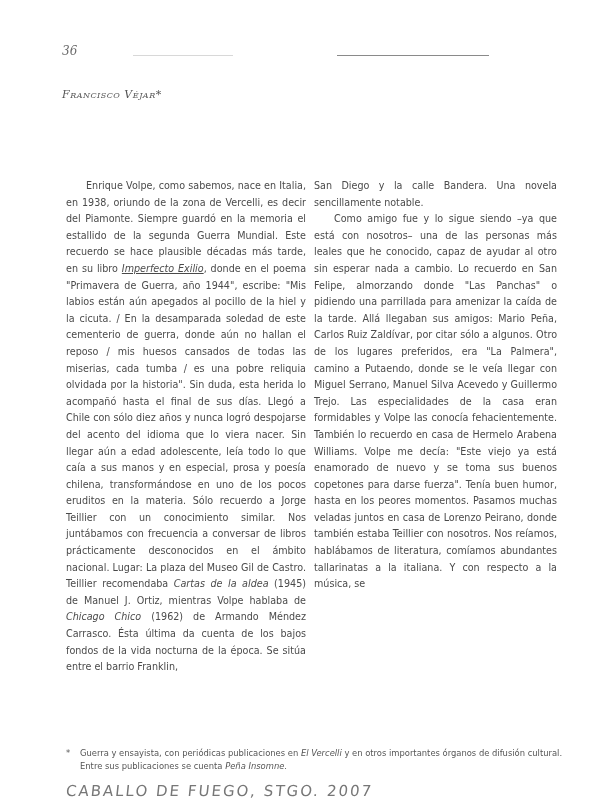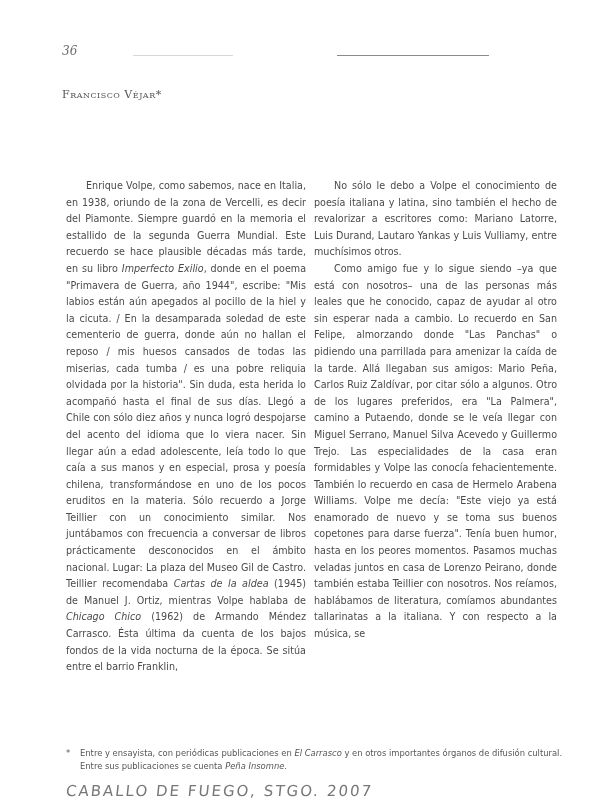--- a/index.html
+++ b/index.html
@@ -1,28 +1,28 @@
 <!DOCTYPE html>
 <html><head>
 <meta charset="utf-8">
 <style>
   html, body { margin: 0; padding: 0; background: #ffffff; }
   body { width: 608px; height: 800px; position: relative; overflow: hidden; color: #3a3a3a; }
   .page-number { position: absolute; left: 62px; top: 44px; font-family: "DejaVu Serif", serif; font-style: italic; font-size: 12px; color: #6a6a6a; }
   .rule-left { position: absolute; left: 133px; top: 55px; width: 100px; height: 1px; background: #d8d8d8; }
   .rule-right { position: absolute; left: 337px; top: 55px; width: 152px; height: 1px; background: #8a8a8a; }
-  .author { position: absolute; left: 62px; top: 88px; font-family: "DejaVu Serif", serif; font-variant: small-caps; font-size: 11px; letter-spacing: 0.5px; color: #555; }
+  .author { position: absolute; left: 62px; top: 88px; font-family: "DejaVu Serif", serif; font-style: italic; font-variant: small-caps; font-size: 11px; letter-spacing: 0.5px; color: #555; }
   .title { position: absolute; left: 62px; top: 103px; font-family: "DejaVu Serif", serif; font-size: 17px; line-height: 23px; letter-spacing: 0.5px; color: #6e6e6e; font-weight: normal; margin: 0; }
   .title-line { display: block; }
   .col { position: absolute; top: 178px; width: 240px; font-family: "DejaVu Sans", sans-serif; font-size: 9.6px; line-height: 16.6px; color: #4a4a4a; text-align: justify; }
   .col-left { left: 66px; }
   .col-right { left: 314px; width: 243px; }
   .col p { margin: 0; }
   .indent { text-indent: 20px; }
-  .ul-ital { font-style: italic; }
+  .ul-ital { font-style: italic; text-decoration: underline; }
   .ital { font-style: italic; margin-top: 16px; }
   .footnote { position: absolute; left: 66px; top: 747px; width: 500px; font-family: "DejaVu Sans", sans-serif; font-size: 8.4px; line-height: 13px; color: #555; }
   .footnote .mark { position: absolute; left: 0; top: 0; }
   .footnote .fn-text { display: block; margin-left: 14px; }
   .handwritten { position: absolute; left: 66px; top: 782px; font-family: "DejaVu Sans", sans-serif; font-size: 15px; letter-spacing: 2px; color: #777; transform: skewX(-6deg); white-space: nowrap; }
 </style>
 </head>
 <body>
 
 <div class="page-number">36</div>
@@ -31,22 +31,22 @@
 
 <div class="author">Francisco Véjar*</div>
 <h1 class="title">
 </h1>
 
 <div class="col col-left">
   <p class="indent"><span>Enrique Volpe, como sabemos, nace en Italia, en 1938, oriundo de la zona de Vercelli, es decir del Piamonte. Siempre guardó en la memoria el estallido de la segunda Guerra Mundial. Este recuerdo se hace plausible décadas más tarde, en su libro </span><span class="ul-ital">Imperfecto Exilio</span><span>, donde en el poema "Primavera de Guerra, año 1944", escribe: "Mis labios están aún apegados al pocillo de la hiel y la cicuta. / En la desamparada soledad de este cementerio de guerra, donde aún no hallan el reposo / mis huesos cansados de todas las miserias, cada tumba / es una pobre reliquia olvidada por la historia". Sin duda, esta herida lo acompañó hasta el final de sus días. Llegó a Chile con sólo diez años y nunca logró despojarse del acento del idioma que lo viera nacer. Sin llegar aún a edad adolescente, leía todo lo que caía a sus manos y en especial, prosa y poesía chilena, transformándose en uno de los pocos eruditos en la materia. Sólo recuerdo a Jorge Teillier con un conocimiento similar. Nos juntábamos con frecuencia a conversar de libros prácticamente desconocidos en el ámbito nacional. Lugar: La plaza del Museo Gil de Castro. Teillier recomendaba </span><span class="ital">Cartas de la aldea</span><span> (1945) de Manuel J. Ortiz, mientras Volpe hablaba de </span><span class="ital">Chicago Chico</span><span> (1962) de Armando Méndez Carrasco. Ésta última da cuenta de los bajos fondos de la vida nocturna de la época. Se sitúa entre el barrio Franklin,</span></p>
 </div>
 
 <div class="col col-right">
-  <p class="indent">No sólo le debo a Volpe el conocimiento de poesía italiana y latina, sino también el hecho de revalorizar a escritores como: Mariano Latorre, Luis Durand, Lautaro Yankas y Luis Vulliamy, entre muchísimos otros.</p>
+  <p>San Diego y la calle Bandera. Una novela sencillamente notable.</p>
   <p class="indent">Como amigo fue y lo sigue siendo –ya que está con nosotros– una de las personas más leales que he conocido, capaz de ayudar al otro sin esperar nada a cambio. Lo recuerdo en San Felipe, almorzando donde "Las Panchas" o pidiendo una parrillada para amenizar la caída de la tarde. Allá llegaban sus amigos: Mario Peña, Carlos Ruiz Zaldívar, por citar sólo a algunos. Otro de los lugares preferidos, era "La Palmera", camino a Putaendo, donde se le veía llegar con Miguel Serrano, Manuel Silva Acevedo y Guillermo Trejo. Las especialidades de la casa eran formidables y Volpe las conocía fehacientemente. También lo recuerdo en casa de Hermelo Arabena Williams. Volpe me decía: "Este viejo ya está enamorado de nuevo y se toma sus buenos copetones para darse fuerza". Tenía buen humor, hasta en los peores momentos. Pasamos muchas veladas juntos en casa de Lorenzo Peirano, donde también estaba Teillier con nosotros. Nos reíamos, hablábamos de literatura, comíamos abundantes tallarinatas a la italiana. Y con respecto a la música, se</p>
 </div>
 
 <div class="footnote">
   <span class="mark">*</span>
-  <span class="fn-text"><span>Entre y ensayista, con periódicas publicaciones en </span><span class="ital">El Carrasco</span><span> y en otros importantes órganos de difusión cultural. Entre sus publicaciones se cuenta </span><span class="ital">Peña Insomne</span><span>.</span></span>
+  <span class="fn-text"><span>Guerra y ensayista, con periódicas publicaciones en </span><span class="ital">El Vercelli</span><span> y en otros importantes órganos de difusión cultural. Entre sus publicaciones se cuenta </span><span class="ital">Peña Insomne</span><span>.</span></span>
 </div>
 
 <div class="handwritten">CABALLO DE FUEGO, STGO. 2007</div>
 
 </body></html>

